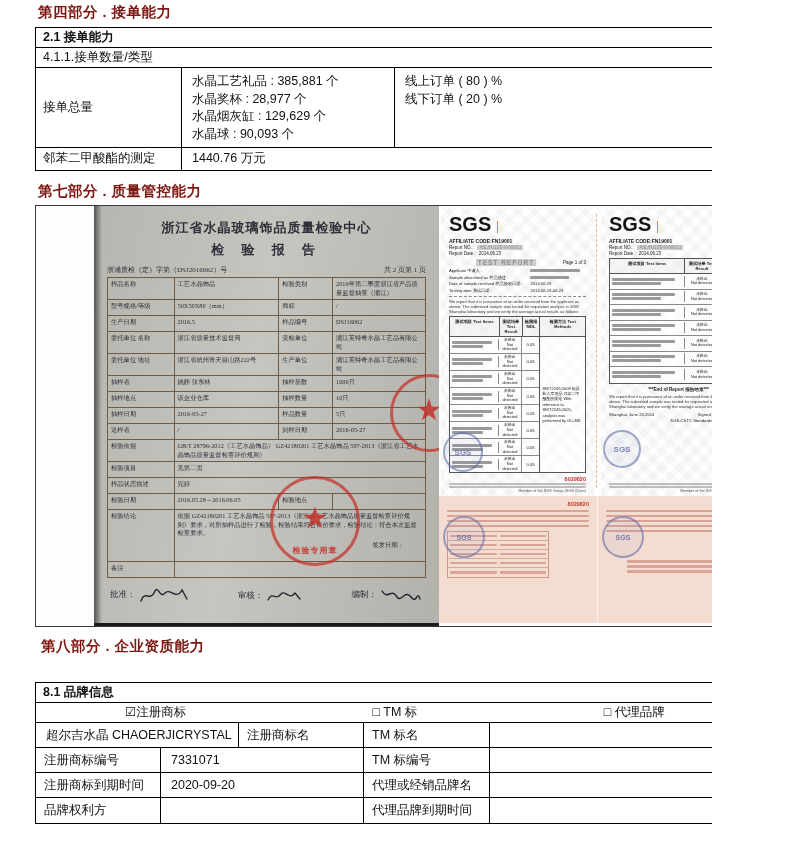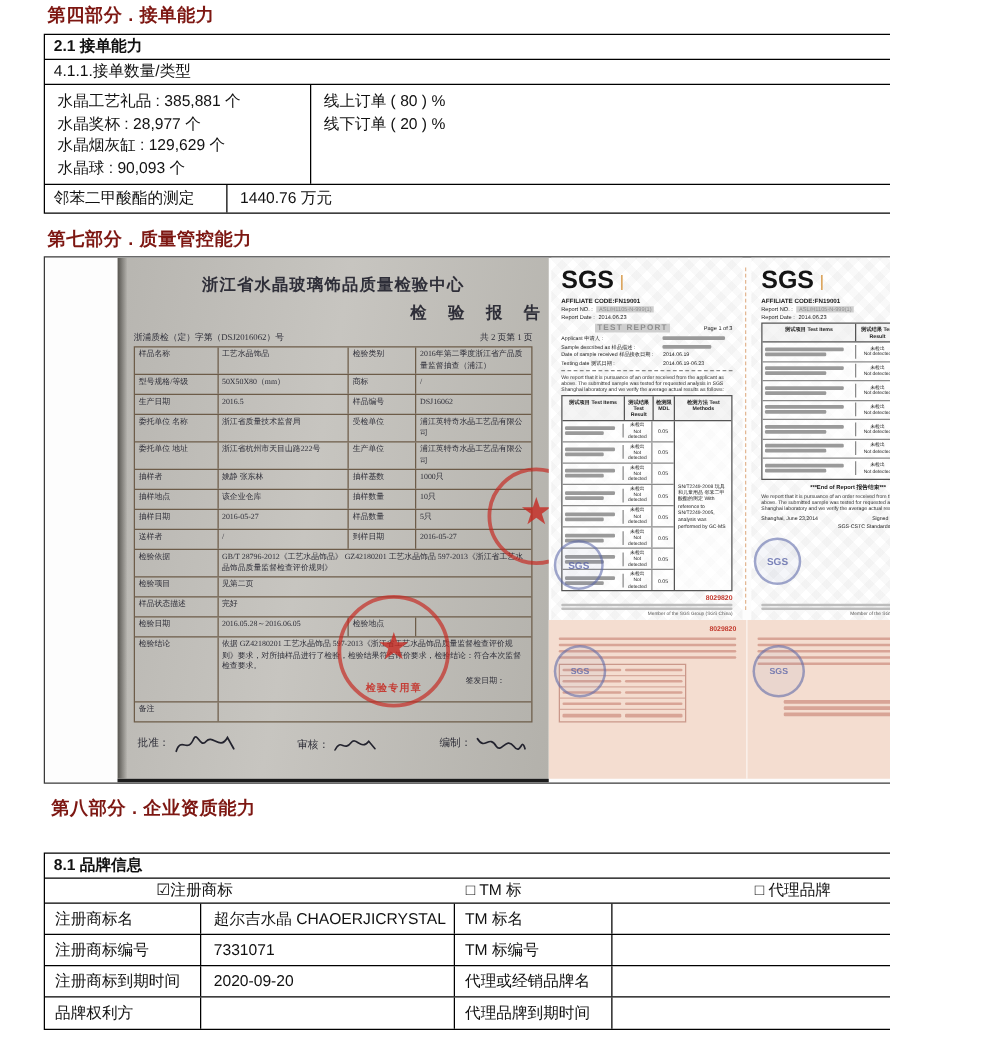--- a/index.html
+++ b/index.html
@@ -28,21 +28,21 @@
   
   #quality-box { position:absolute; left:35px; top:205px; width:722px; height:422px; border:1px solid #3a3a3a; background:#fdfdfd; overflow:hidden; }
 
   
   #scan { position:absolute; left:58px; top:0; width:345px; height:420px;
           background:linear-gradient(100deg,#b7b5b0 0%,#c7c5c0 45%,#b3b1ab 100%);
           border-bottom:3px solid #1c1c1c; color:#2e2e38;
           font-family:"Liberation Serif","DejaVu Serif",serif; overflow:hidden; }
   .spine { position:absolute; left:0; top:0; width:8px; height:100%; background:linear-gradient(90deg,#55534e,rgba(85,83,78,0)); }
   .scan-title { margin-top:13px; text-align:center; font-size:13px; font-weight:bold; letter-spacing:1px; }
-  .scan-sub   { text-align:right; font-size:13px; font-weight:bold; letter-spacing:7px; margin-top:4px; }
+  .scan-sub   { text-align:center; font-size:13px; font-weight:bold; letter-spacing:7px; margin-top:4px; }
   .scan-meta  { display:flex; justify-content:space-between; font-size:7px; margin:6px 13px 2px; }
   .rt { width:319px; margin:0 auto; border:1px solid #6d5c49; font-size:6.3px; line-height:1.35; }
   .rt-row { display:flex; border-bottom:1px solid #6d5c49; }
   .rt-row:last-child { border-bottom:none; }
   .rc { padding:2px 3px; border-right:1px solid #6d5c49; min-height:15px; }
   .w1 { width:21%; } .w2 { width:33%; } .w3 { width:17%; } .w4 { width:29%; border-right:none; }
   .wv { width:79%; border-right:none; }
   .concl { position:relative; padding-bottom:12px; }
   .concl-date { text-align:right; margin:3px 18px 0 0; }
   .sig-row { display:flex; justify-content:space-between; margin:7px 16px 0; font-size:8.5px; align-items:flex-end; }
@@ -129,20 +129,21 @@
 <body>
 
 <div id="page">
 
   <div class="h-part" id="h-part4">第四部分 . 接单能力</div>
 
   <div id="order-table">
     <div class="ot-sec">2.1 接单能力</div>
     <div class="ot-sub">4.1.1.接单数量/类型</div>
     <div class="ot-main">
+      <div class="ot-c1">接单总量</div>
       <div class="ot-c2">
         <div>水晶工艺礼品 : 385,881 个</div>
         <div>水晶奖杯 : 28,977 个</div>
         <div>水晶烟灰缸 : 129,629 个</div>
         <div>水晶球 : 90,093 个</div>
       </div>
       <div class="ot-c3">
         <div>线上订单 ( 80 ) %</div>
         <div>线下订单 ( 20 ) %</div>
       </div>
@@ -615,22 +616,22 @@
   <div class="h-part" id="h-part8">第八部分 . 企业资质能力</div>
 
   <div id="brand-table">
     <div class="bt-title">8.1 品牌信息</div>
     <div class="bt-check">
       <span>☑注册商标</span>
       <span>□ TM 标</span>
       <span>□ 代理品牌</span>
     </div>
     <div class="bt-row">
+      <div class="bc bc2">超尔吉水晶 CHAOERJICRYSTAL</div>
       <div class="bc bc1">注册商标名</div>
-      <div class="bc bc2">超尔吉水晶 CHAOERJICRYSTAL</div>
       <div class="bc bc3">TM 标名</div>
       <div class="bc bc4"></div>
     </div>
     <div class="bt-row">
       <div class="bc bc1">注册商标编号</div>
       <div class="bc bc2">7331071</div>
       <div class="bc bc3">TM 标编号</div>
       <div class="bc bc4"></div>
     </div>
     <div class="bt-row">

